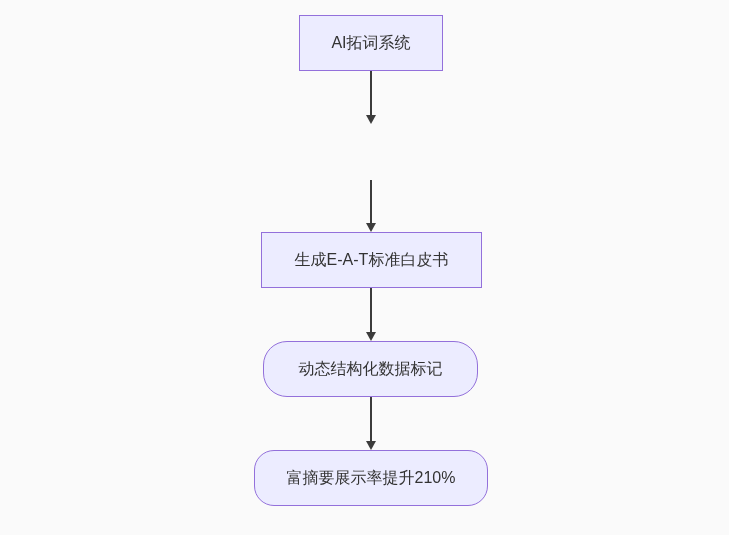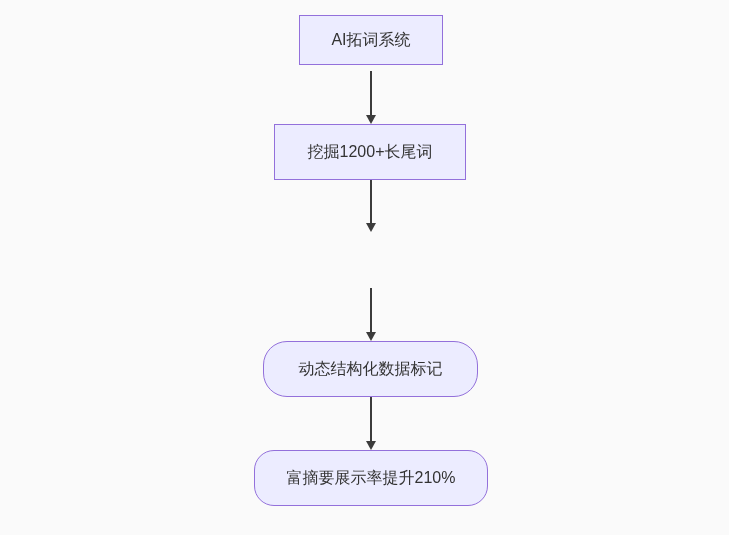--- a/index.html
+++ b/index.html
@@ -22,21 +22,21 @@
     display: flex;
     align-items: center;
     justify-content: center;
     background: var(--node-fill, #ECECFF);
     border: 1px solid var(--node-border, #9370DB);
     color: var(--node-text, #333333);
     font-size: 16px;
     line-height: 1;
     white-space: nowrap;
   }
-  .flow-node.n0 { left: 299px; top: 15px;  width: 144px; height: 50px; }
+  .flow-node.n0 { left: 299px; top: 15px;  width: 144px; height: 56px; }
   .flow-node.n1 { left: 274px; top: 124px; width: 192px; height: 56px; }
   .flow-node.n2 { left: 261px; top: 232px; width: 221px; height: 56px; }
   .flow-node.n3 { left: 263px; top: 341px; width: 215px; height: 56px; border-radius: 24px; }
   .flow-node.n4 { left: 254px; top: 450px; width: 234px; height: 56px; border-radius: 20px; }
 
   .flow-arrow {
     position: absolute;
     left: 370px;
     width: 1.5px;
     background: var(--edge-color, #3b3b3b);
@@ -62,26 +62,26 @@
 <body>
 
 <div id="canvas">
 
   <div class="flow-node n0">
     <span>AI拓词系统</span>
   </div>
 
   <div class="flow-arrow a0"></div>
 
-  <div class="flow-node n1">
-    <span>挖掘1200+长尾词</span>
-  </div>
 
   <div class="flow-arrow a1"></div>
 
+  <div class="flow-node n2">
+    <span>生成E-A-T标准白皮书</span>
+  </div>
 
   <div class="flow-arrow a2"></div>
 
   <div class="flow-node n3">
     <span>动态结构化数据标记</span>
   </div>
 
   <div class="flow-arrow a3"></div>
 
   <div class="flow-node n4">

